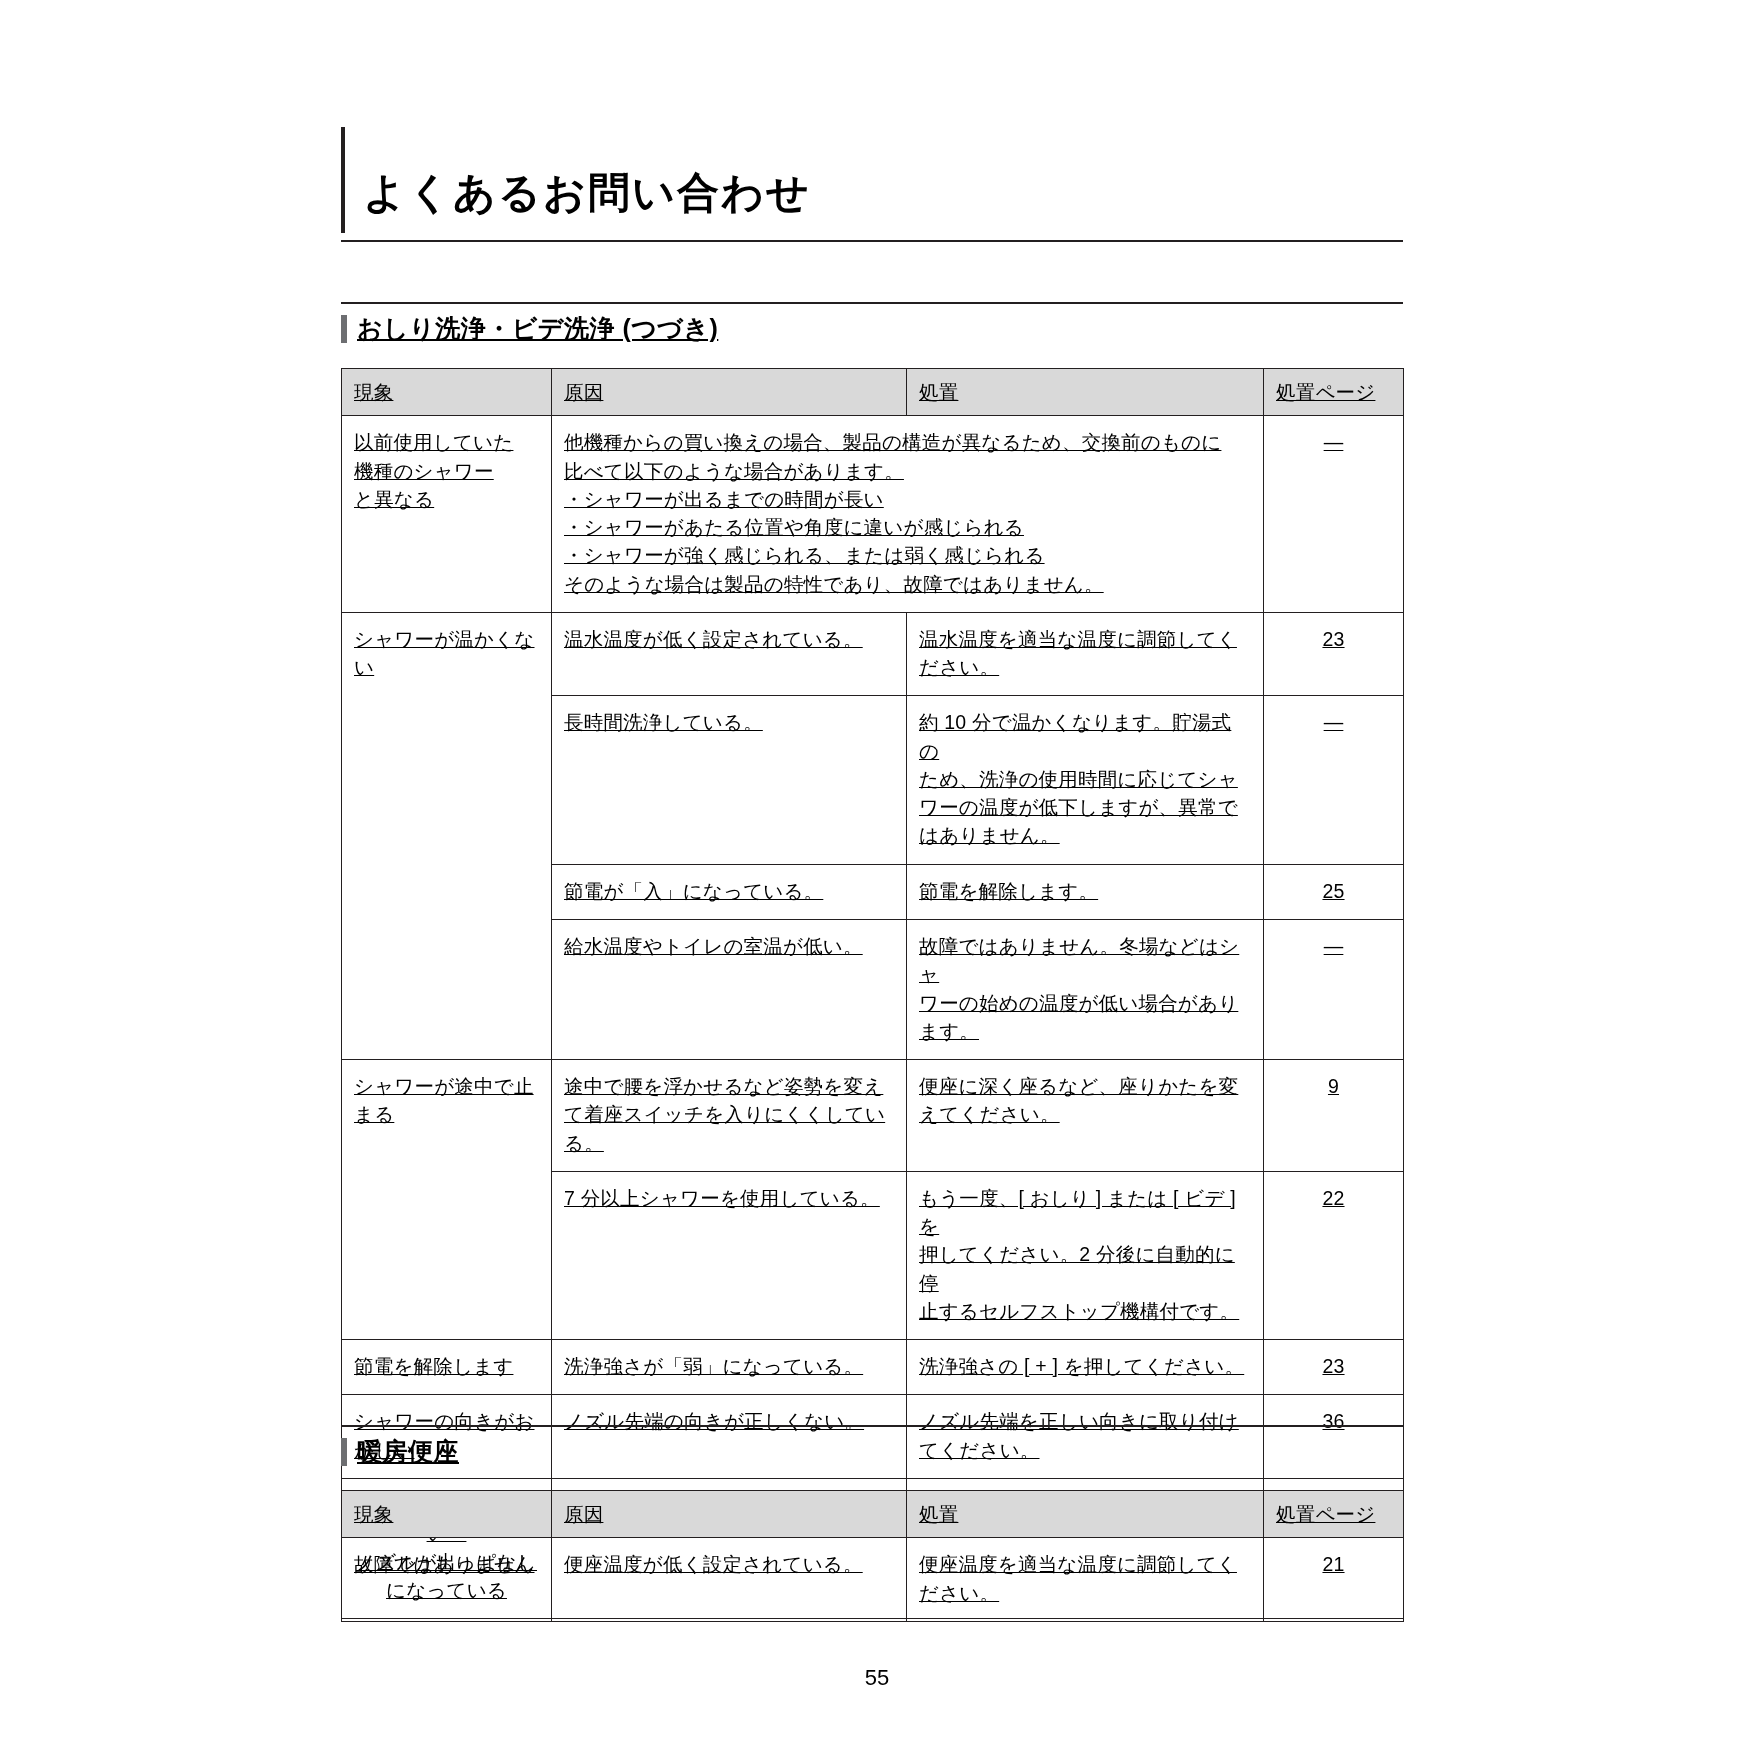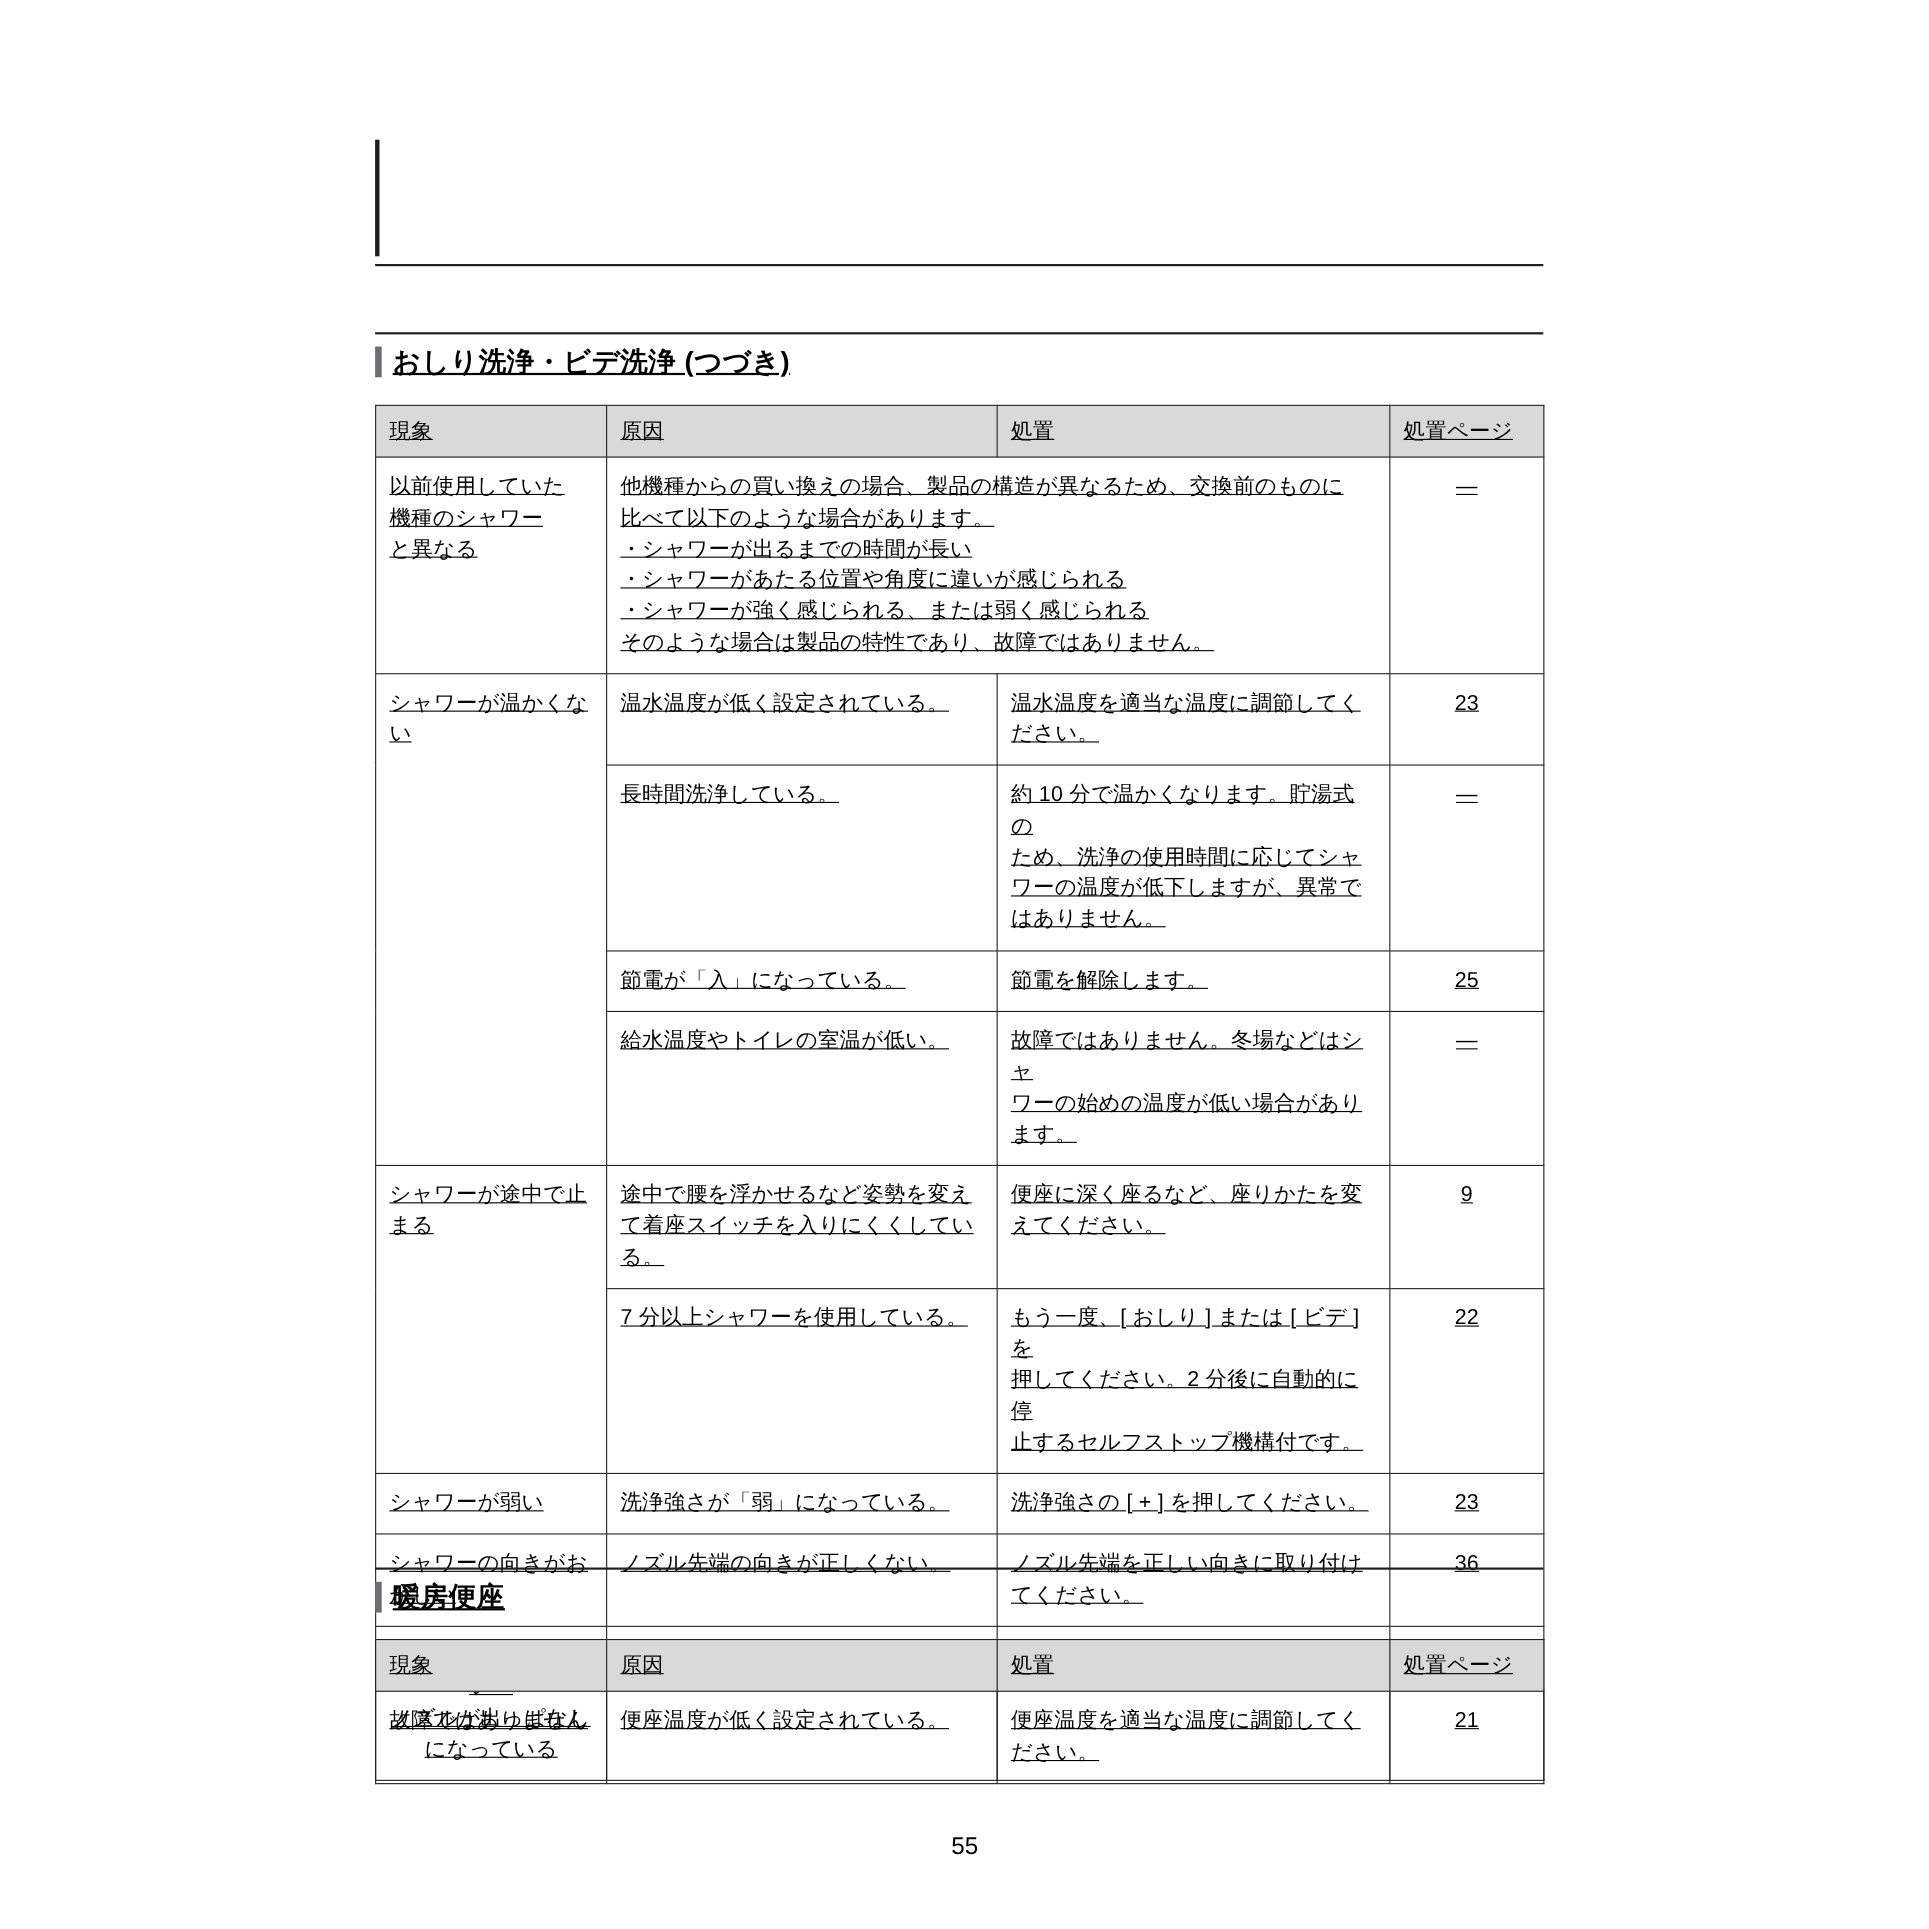--- a/index.html
+++ b/index.html
@@ -148,20 +148,21 @@
     font-size: 22px;
   }
 </style>
 </head>
 <body>
 
 <div class="page">
 
 
   <div class="chapter-rule-left"></div>
+  <div class="chapter-title">よくあるお問い合わせ</div>
   <div class="chapter-underline"></div>
 
   <div class="section" style="top:302px;">
     <div class="section-topline"></div>
     <div class="section-head">
       <span class="section-bar"></span>
       <span class="section-title">おしり洗浄・ビデ洗浄 (つづき)</span>
     </div>
   </div>
 
@@ -216,21 +217,21 @@
         <td>便座に深く座るなど、座りかたを変<br>えてください。</td>
         <td class="page-cell">9</td>
       </tr>
       <tr>
         <td>7 分以上シャワーを使用している。</td>
         <td>もう一度、[ おしり ] または [ ビデ ] を<br>押してください。2 分後に自動的に停<br>止するセルフストップ機構付です。</td>
         <td class="page-cell">22</td>
       </tr>
 
       <tr>
-        <td>シャワーが弱い</td>
+        <td>節電を解除します</td>
         <td>洗浄強さが「弱」になっている。</td>
         <td>洗浄強さの [ + ] を押してください。</td>
         <td class="page-cell">23</td>
       </tr>
 
       <tr>
         <td>シャワーの向きがお<br>かしい</td>
         <td>ノズル先端の向きが正しくない。</td>
         <td>ノズル先端を正しい向きに取り付け<br>てください。</td>
         <td class="page-cell">36</td>

